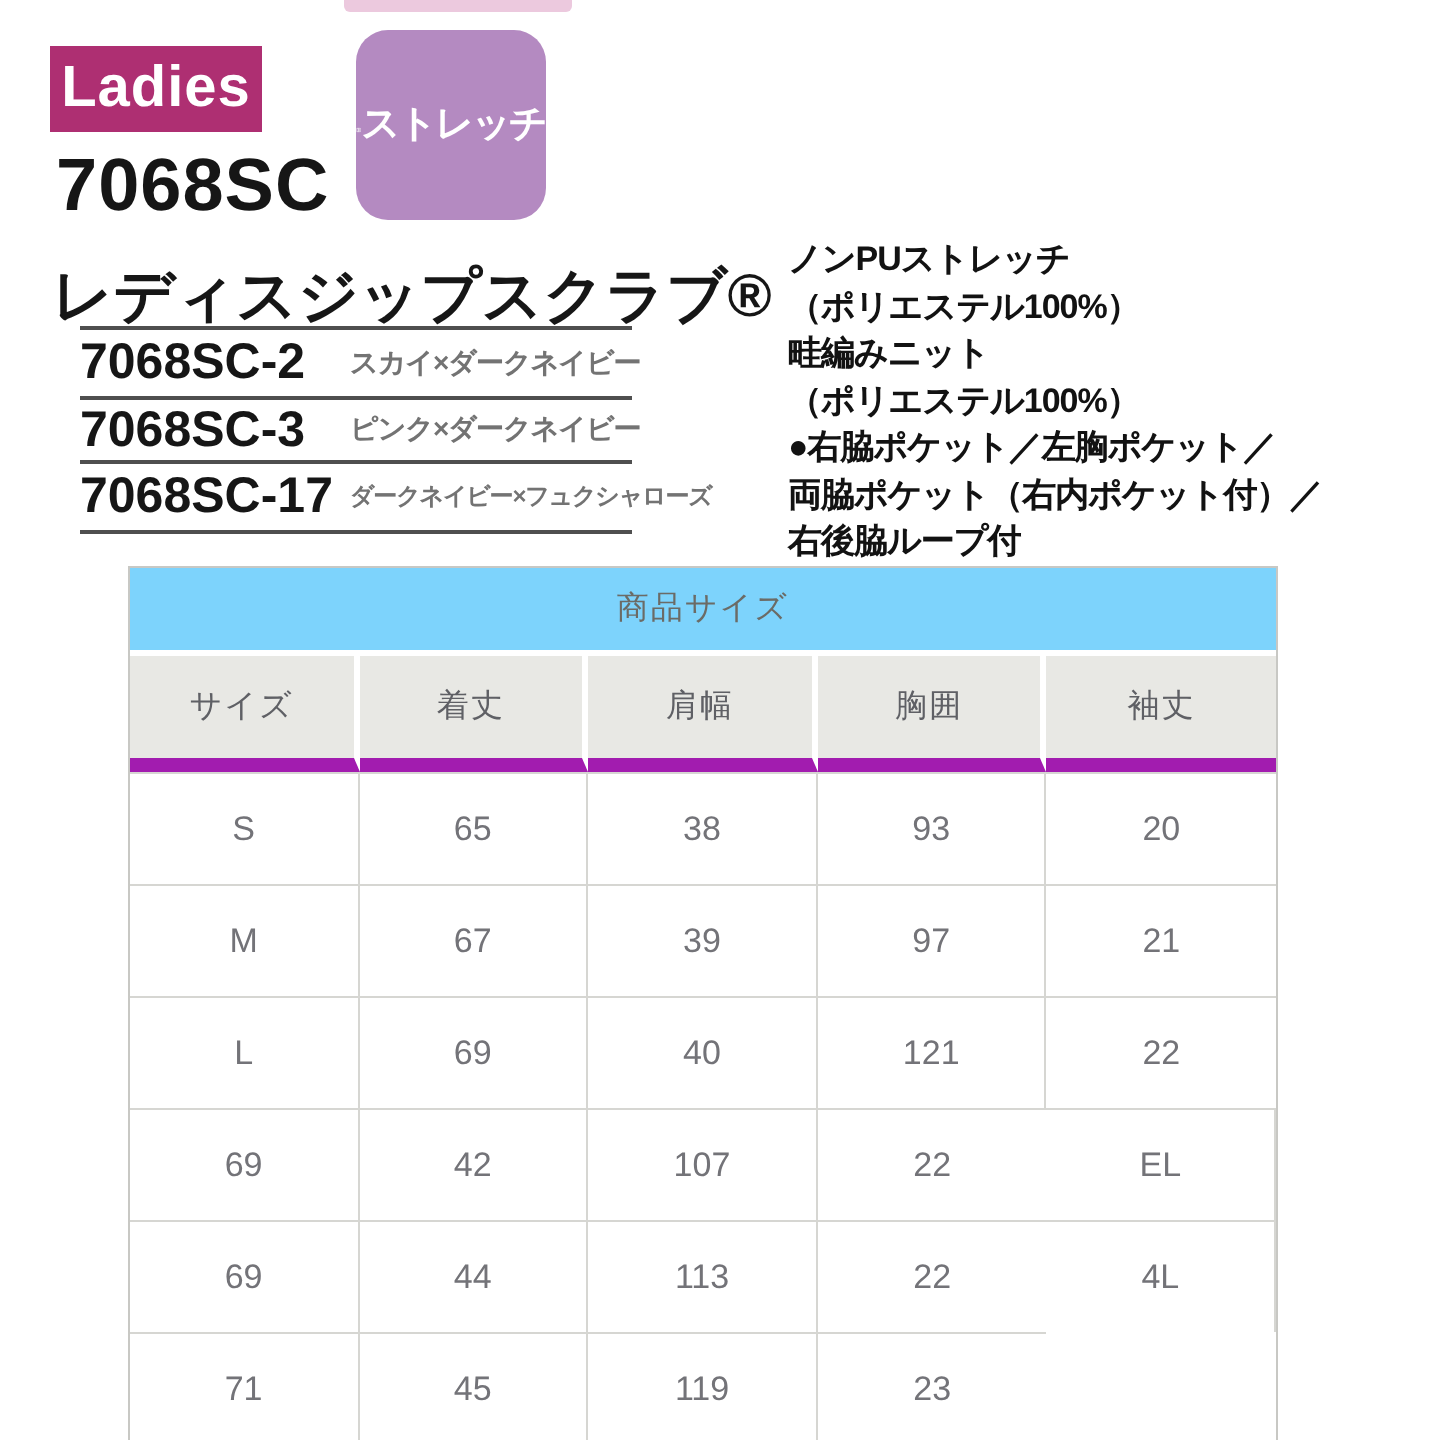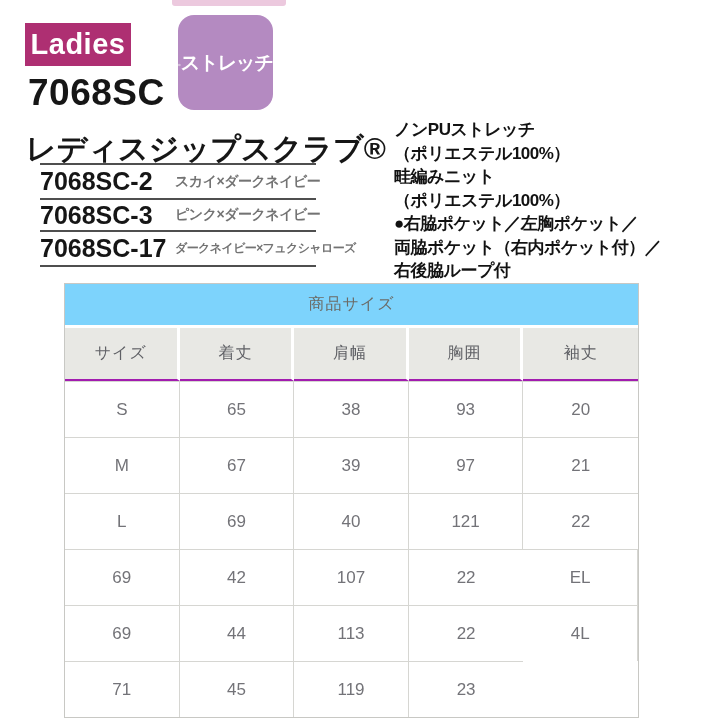--- a/index.html
+++ b/index.html
@@ -54,21 +54,21 @@
     left:64px;top:283px;width:573px;
     display:grid;grid-template-columns:repeat(5,1fr);
     border:1px solid #c8c8c4;background:#fff;
   }
   .t-title{
     grid-column:1 / -1;height:41px;background:#7dd3fc;border-bottom:3px solid #fff;
     display:flex;align-items:center;justify-content:center;
     color:#6b6b66;font-size:16px;font-weight:400;letter-spacing:1px;
   }
   .t-head{
-    height:51px;background:#e8e8e4;border-right:3px solid #fff;border-bottom:2px solid #a21caf;
+    height:51px;background:#e8e8e4;border-right:3px solid #fff;border-bottom:7px solid #a21caf;
     display:flex;align-items:center;justify-content:center;
     color:#5f6065;font-size:16px;font-weight:400;letter-spacing:1px;
   }
   .t-head.lastcol{border-right:none;}
   .t-cell{
     height:55px;border-right:1px solid #d6d6d2;border-top:1px solid #d6d6d2;
     display:flex;align-items:center;justify-content:center;
     color:#737378;font-size:17px;font-weight:400;
   }
   .t-cell.lastcol{border-right:none;}

